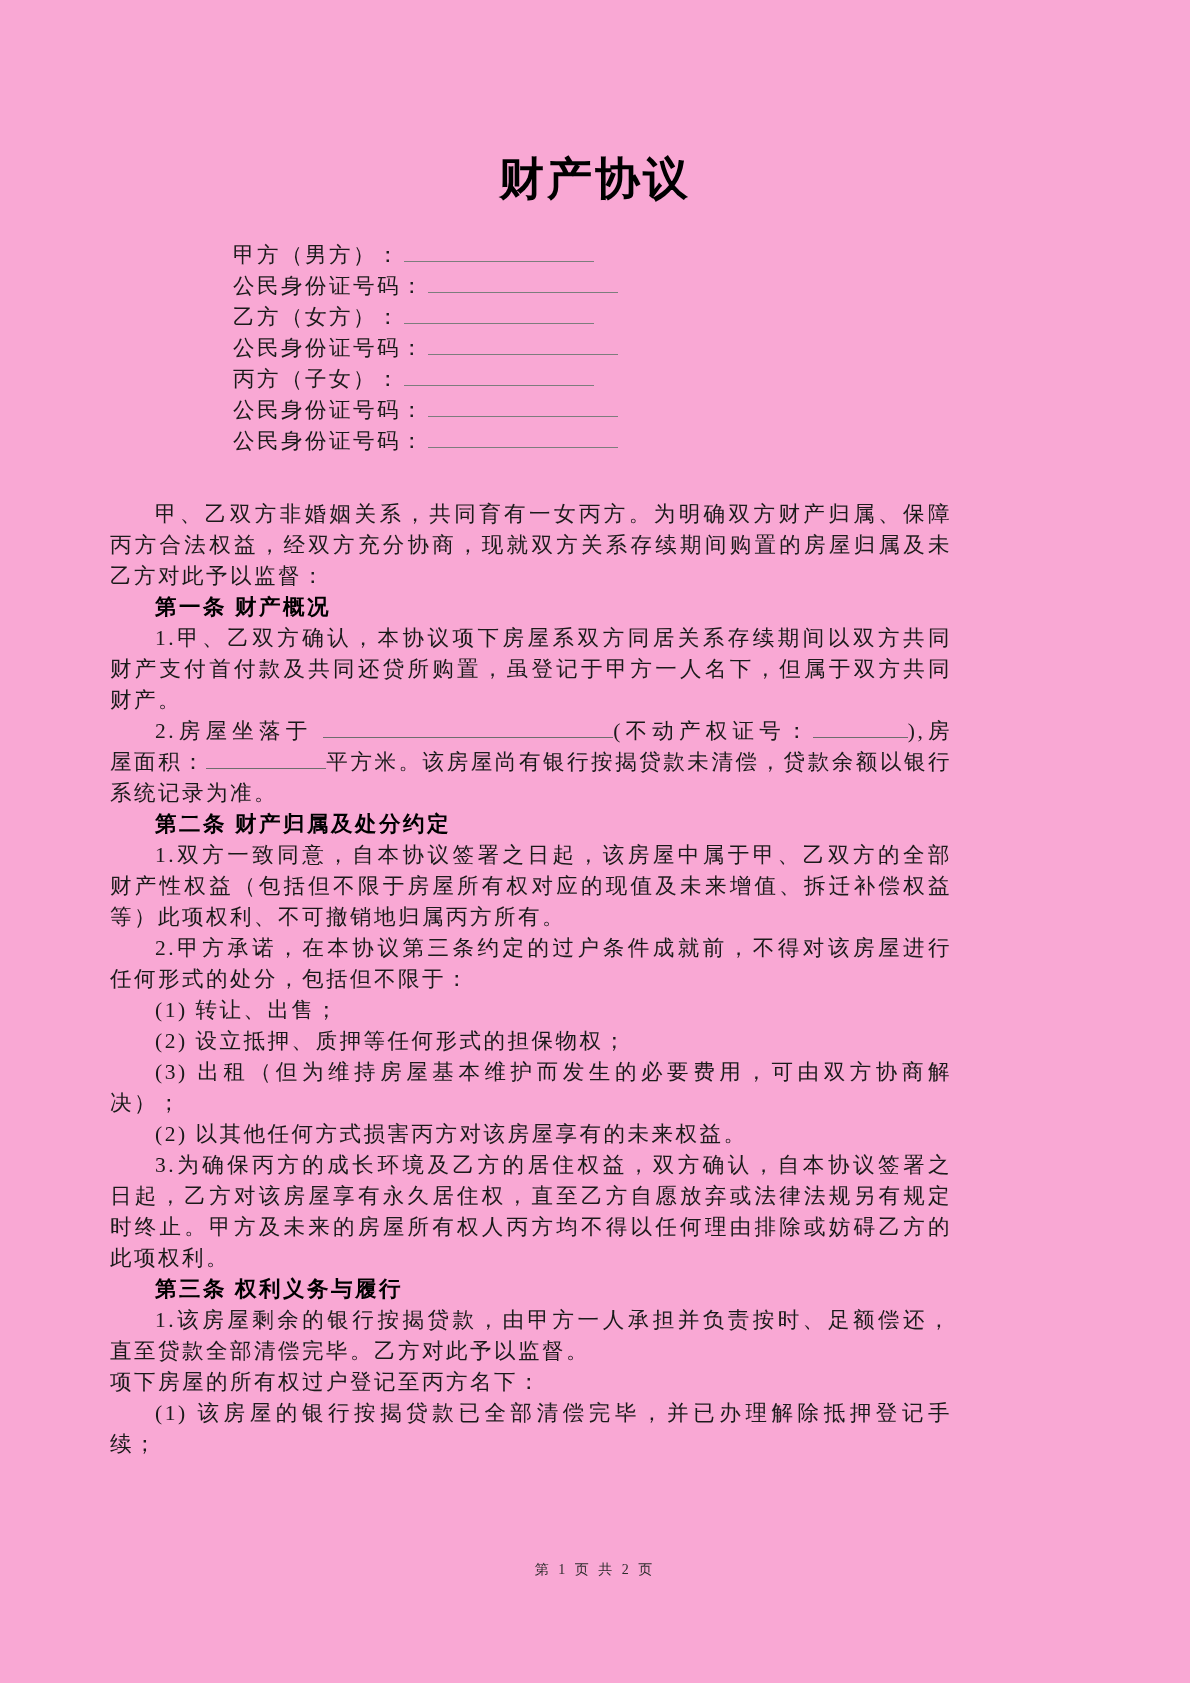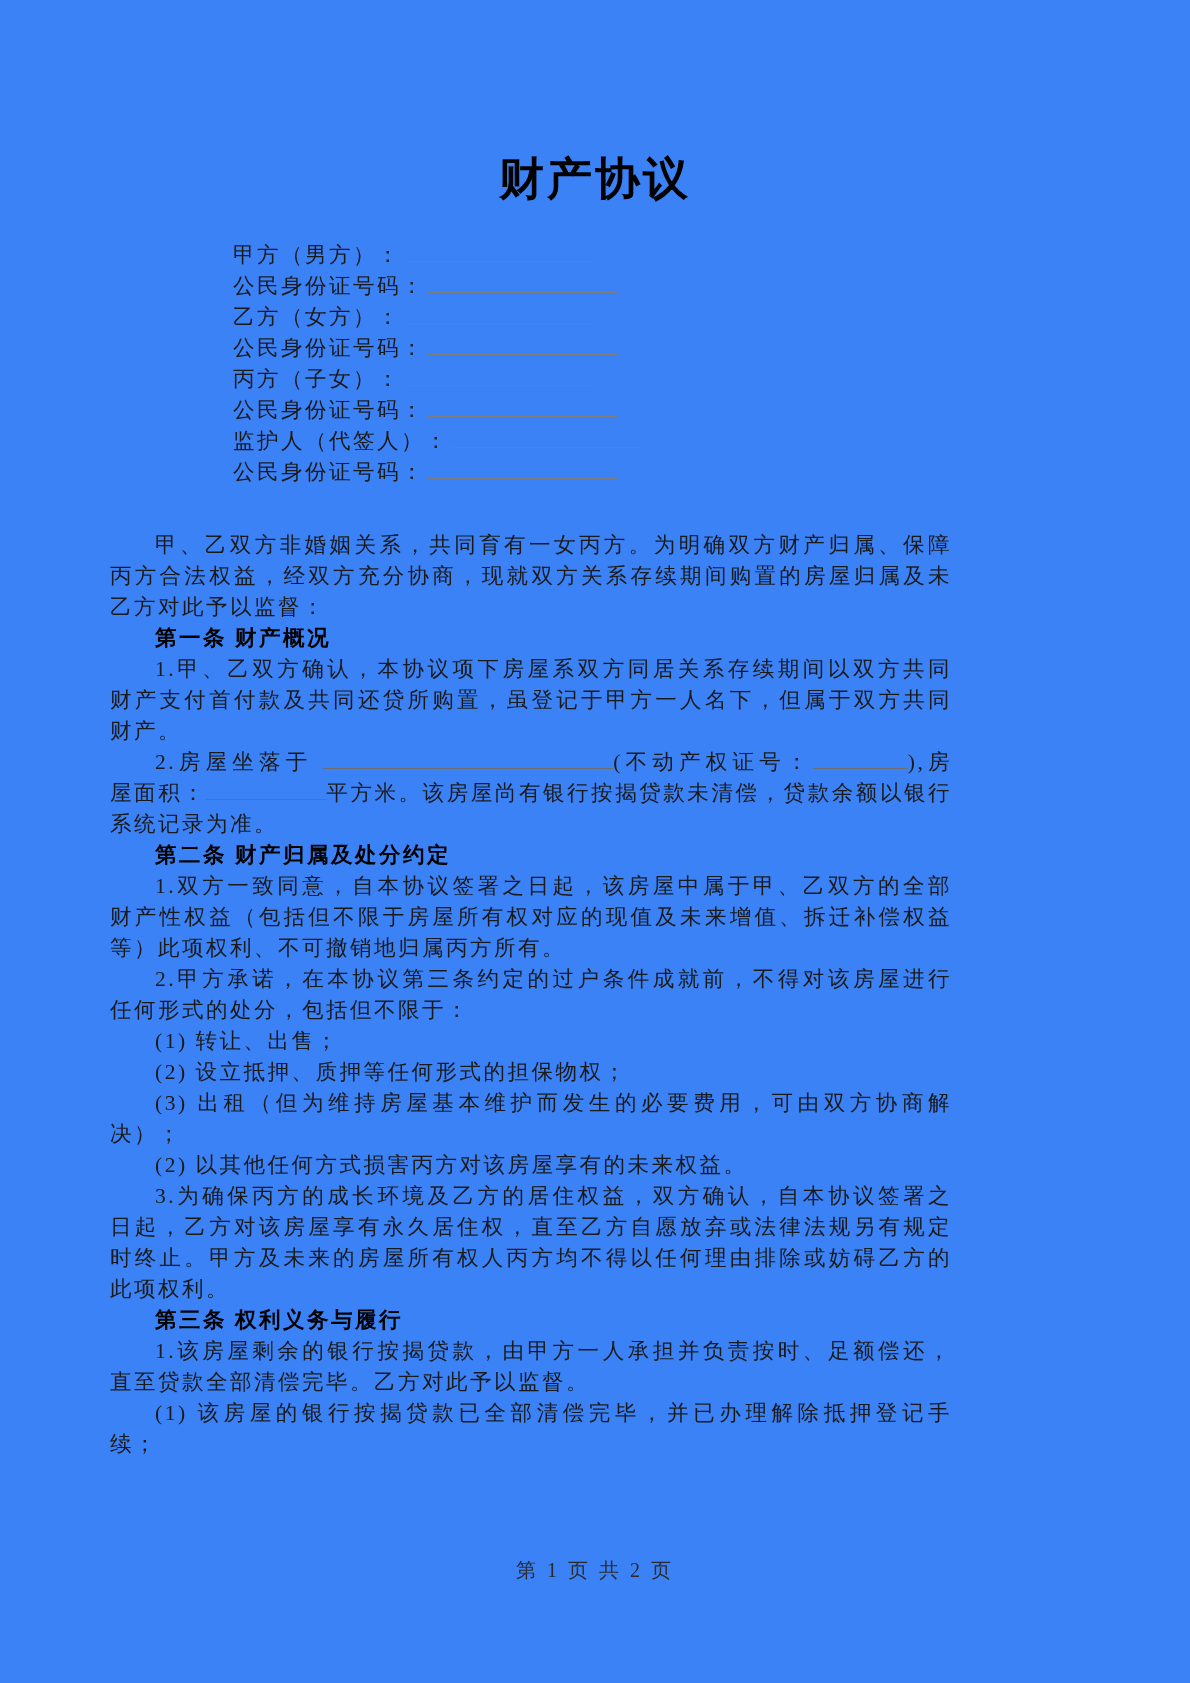--- a/index.html
+++ b/index.html
@@ -4,21 +4,21 @@
 <style>
   html, body {
     margin: 0;
     padding: 0;
     background: #ffffff;
   }
   .page {
     position: relative;
     width: 1190px;
     height: 1683px;
-    background: #3b82f6;
+    background: #f9a8d4;
     overflow: hidden;
     font-family: "Liberation Serif", "DejaVu Serif", serif;
     color: #1a1a1a;
   }
   .doc-title {
     margin: 0;
     padding-top: 148px;
     height: 62px;
     line-height: 62px;
     text-align: center;
@@ -69,39 +69,38 @@
     border-bottom: 1px solid #6e6e6e;
   }
   .page-footer {
     position: absolute;
     top: 1556px;
     left: 0;
     width: 100%;
     height: 28px;
     line-height: 28px;
     text-align: center;
-    font-size: 20px;
+    font-size: 14px;
     letter-spacing: 3px;
     color: #2b2b2b;
   }
 </style>
 </head>
 <body>
 
 <div class="page">
   <h1 class="doc-title">财产协议</h1>
 
   <div class="form-block" id="form-block">
       <div class="form-row"><span class="form-label">甲方（男方）：</span><span class="form-blank" style="width: 190px;"></span></div>
       <div class="form-row"><span class="form-label">公民身份证号码：</span><span class="form-blank" style="width: 190px;"></span></div>
       <div class="form-row"><span class="form-label">乙方（女方）：</span><span class="form-blank" style="width: 190px;"></span></div>
       <div class="form-row"><span class="form-label">公民身份证号码：</span><span class="form-blank" style="width: 190px;"></span></div>
       <div class="form-row"><span class="form-label">丙方（子女）：</span><span class="form-blank" style="width: 190px;"></span></div>
       <div class="form-row"><span class="form-label">公民身份证号码：</span><span class="form-blank" style="width: 190px;"></span></div>
-      <div class="form-row"><span class="form-label">监护人（代签人）：</span><span class="form-blank" style="width: 190px;"></span></div>
       <div class="form-row"><span class="form-label">公民身份证号码：</span><span class="form-blank" style="width: 190px;"></span></div>
     </div>
 
   <div class="body-block" id="body-block">
       <div class="line indent justify">甲、乙双方非婚姻关系，共同育有一女丙方。为明确双方财产归属、保障</div>
       <div class="line justify">丙方合法权益，经双方充分协商，现就双方关系存续期间购置的房屋归属及未</div>
       <div class="line">乙方对此予以监督：</div>
       <div class="line indent bold">第一条 财产概况</div>
       <div class="line indent justify">1.甲、乙双方确认，本协议项下房屋系双方同居关系存续期间以双方共同</div>
       <div class="line justify">财产支付首付款及共同还贷所购置，虽登记于甲方一人名下，但属于双方共同</div>
@@ -120,18 +119,19 @@
       <div class="line indent justify">(3) 出租（但为维持房屋基本维护而发生的必要费用，可由双方协商解</div>
       <div class="line">决）；</div>
       <div class="line indent">(2) 以其他任何方式损害丙方对该房屋享有的未来权益。</div>
       <div class="line indent justify">3.为确保丙方的成长环境及乙方的居住权益，双方确认，自本协议签署之</div>
       <div class="line justify">日起，乙方对该房屋享有永久居住权，直至乙方自愿放弃或法律法规另有规定</div>
       <div class="line justify">时终止。甲方及未来的房屋所有权人丙方均不得以任何理由排除或妨碍乙方的</div>
       <div class="line">此项权利。</div>
       <div class="line indent bold">第三条 权利义务与履行</div>
       <div class="line indent justify">1.该房屋剩余的银行按揭贷款，由甲方一人承担并负责按时、足额偿还，</div>
       <div class="line">直至贷款全部清偿完毕。乙方对此予以监督。</div>
+      <div class="line">项下房屋的所有权过户登记至丙方名下：</div>
       <div class="line indent justify">(1) 该房屋的银行按揭贷款已全部清偿完毕，并已办理解除抵押登记手</div>
       <div class="line">续；</div>
     </div>
 
   <div class="page-footer">第 1 页 共 2 页</div>
 </div>
 
 </body></html>

